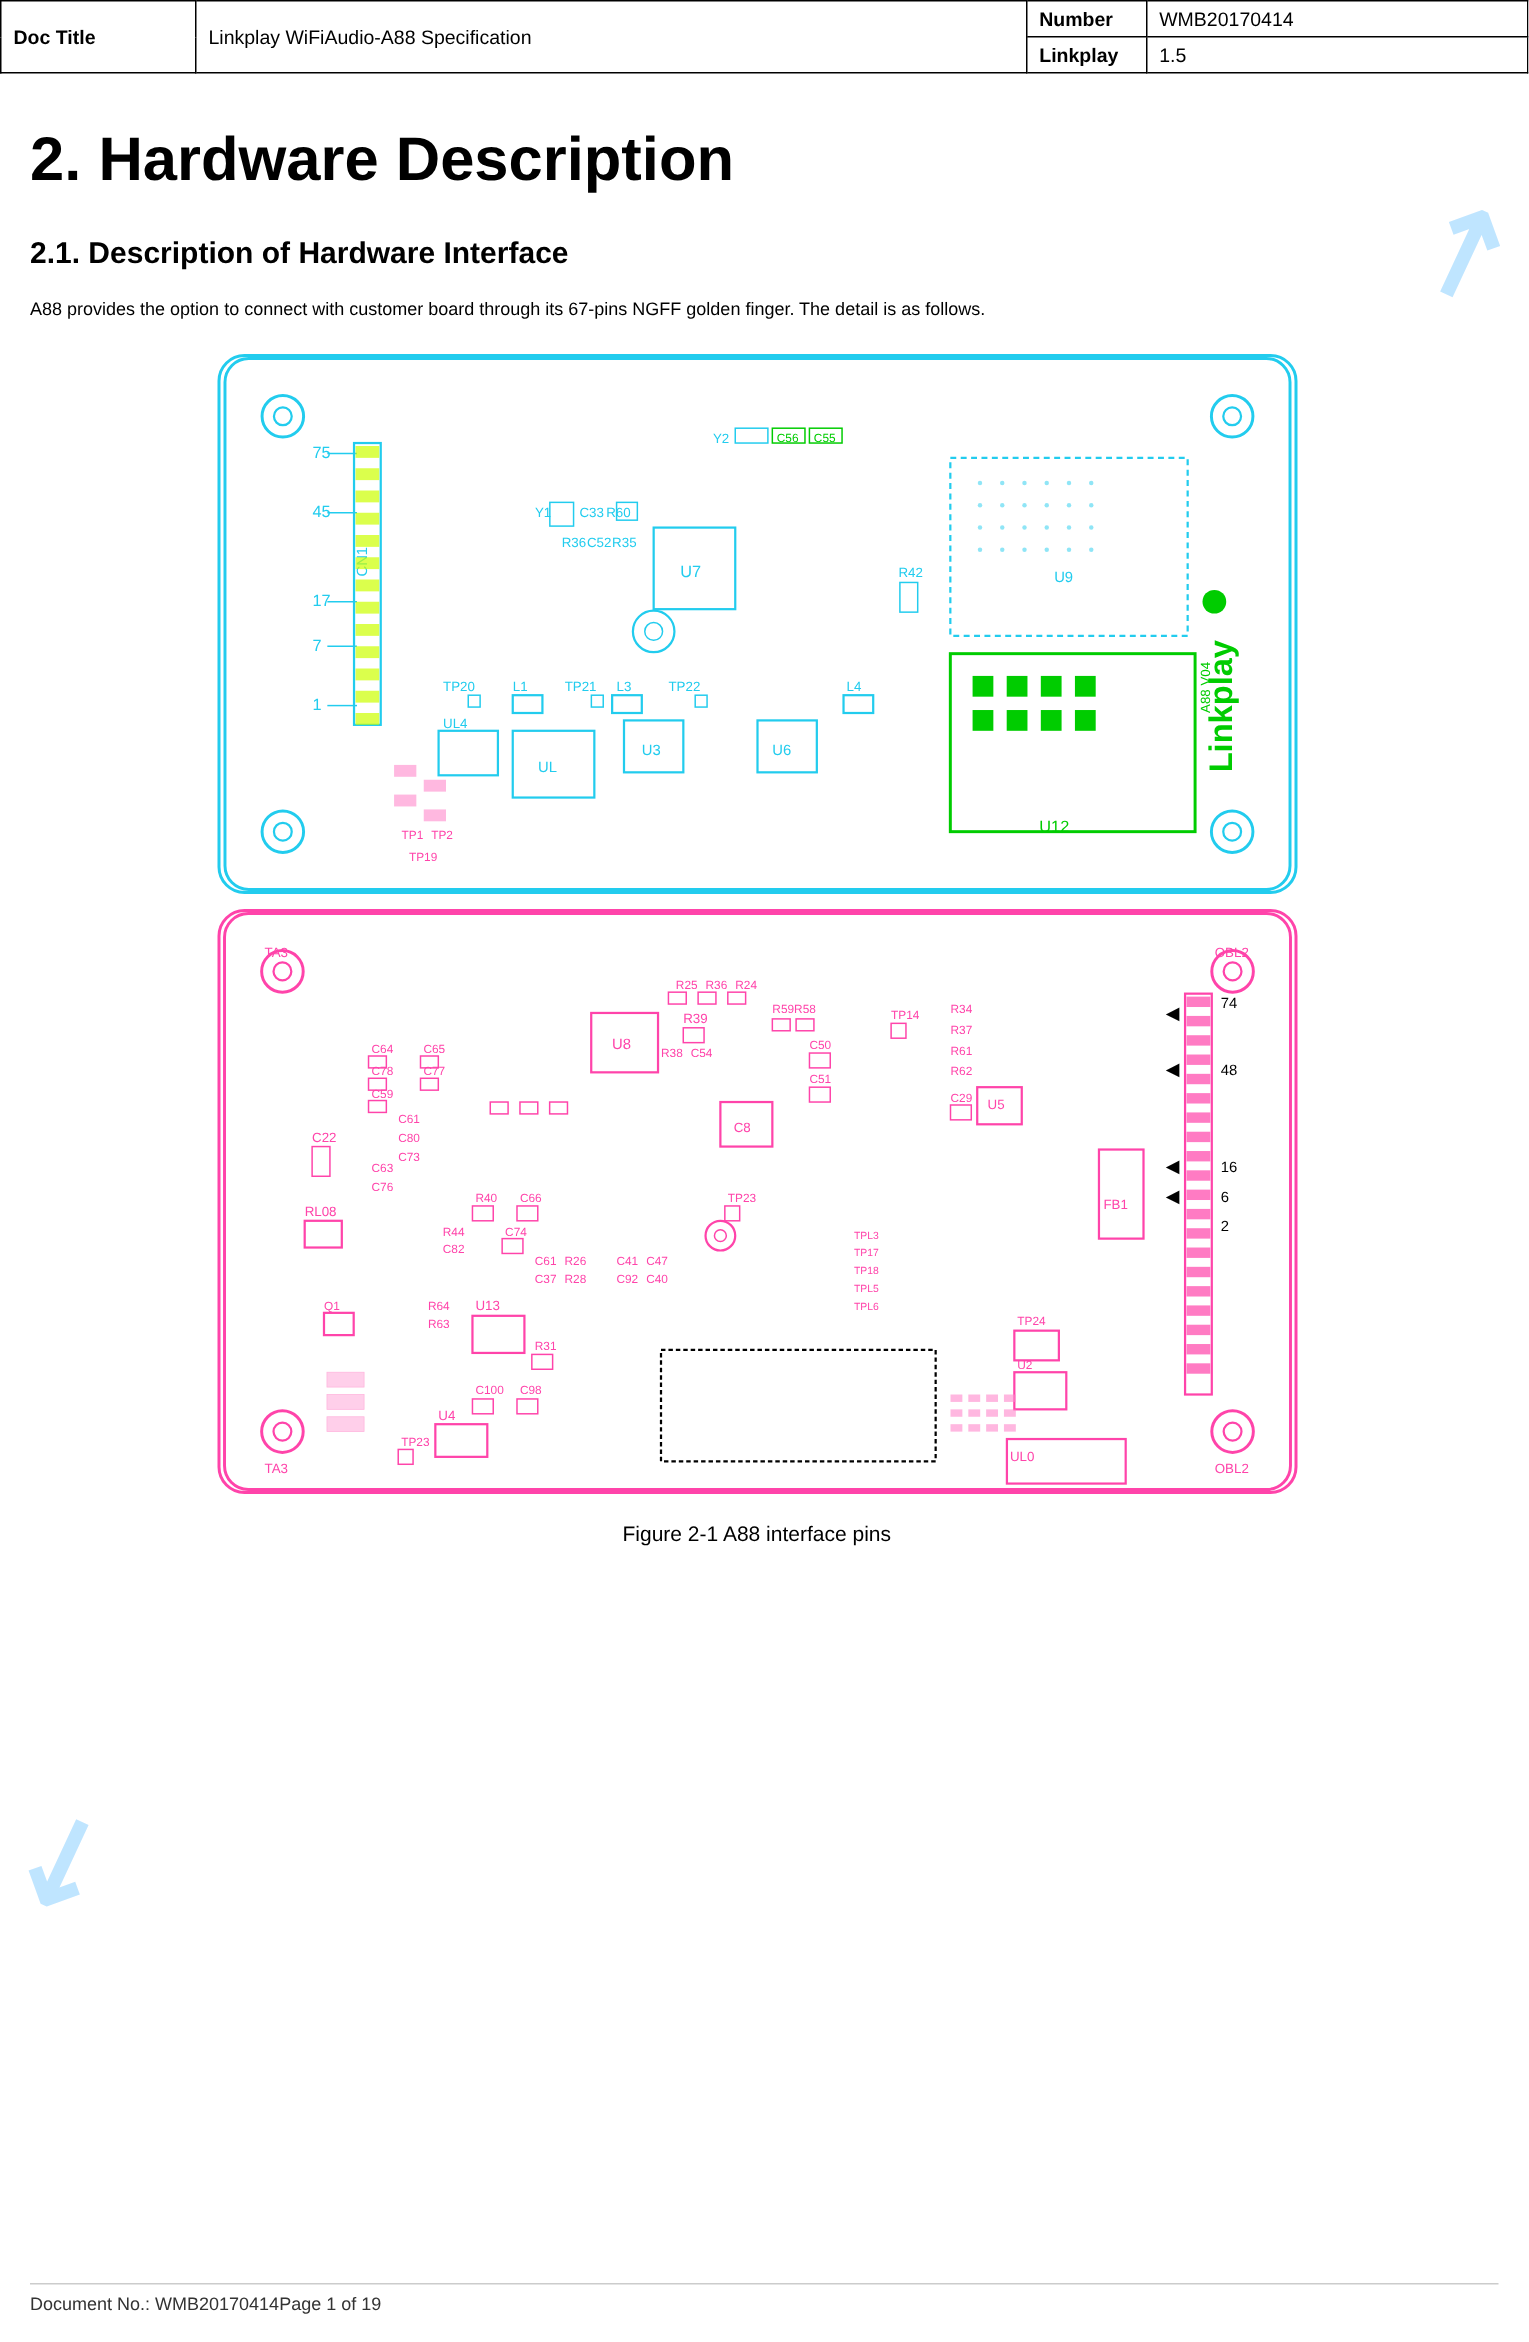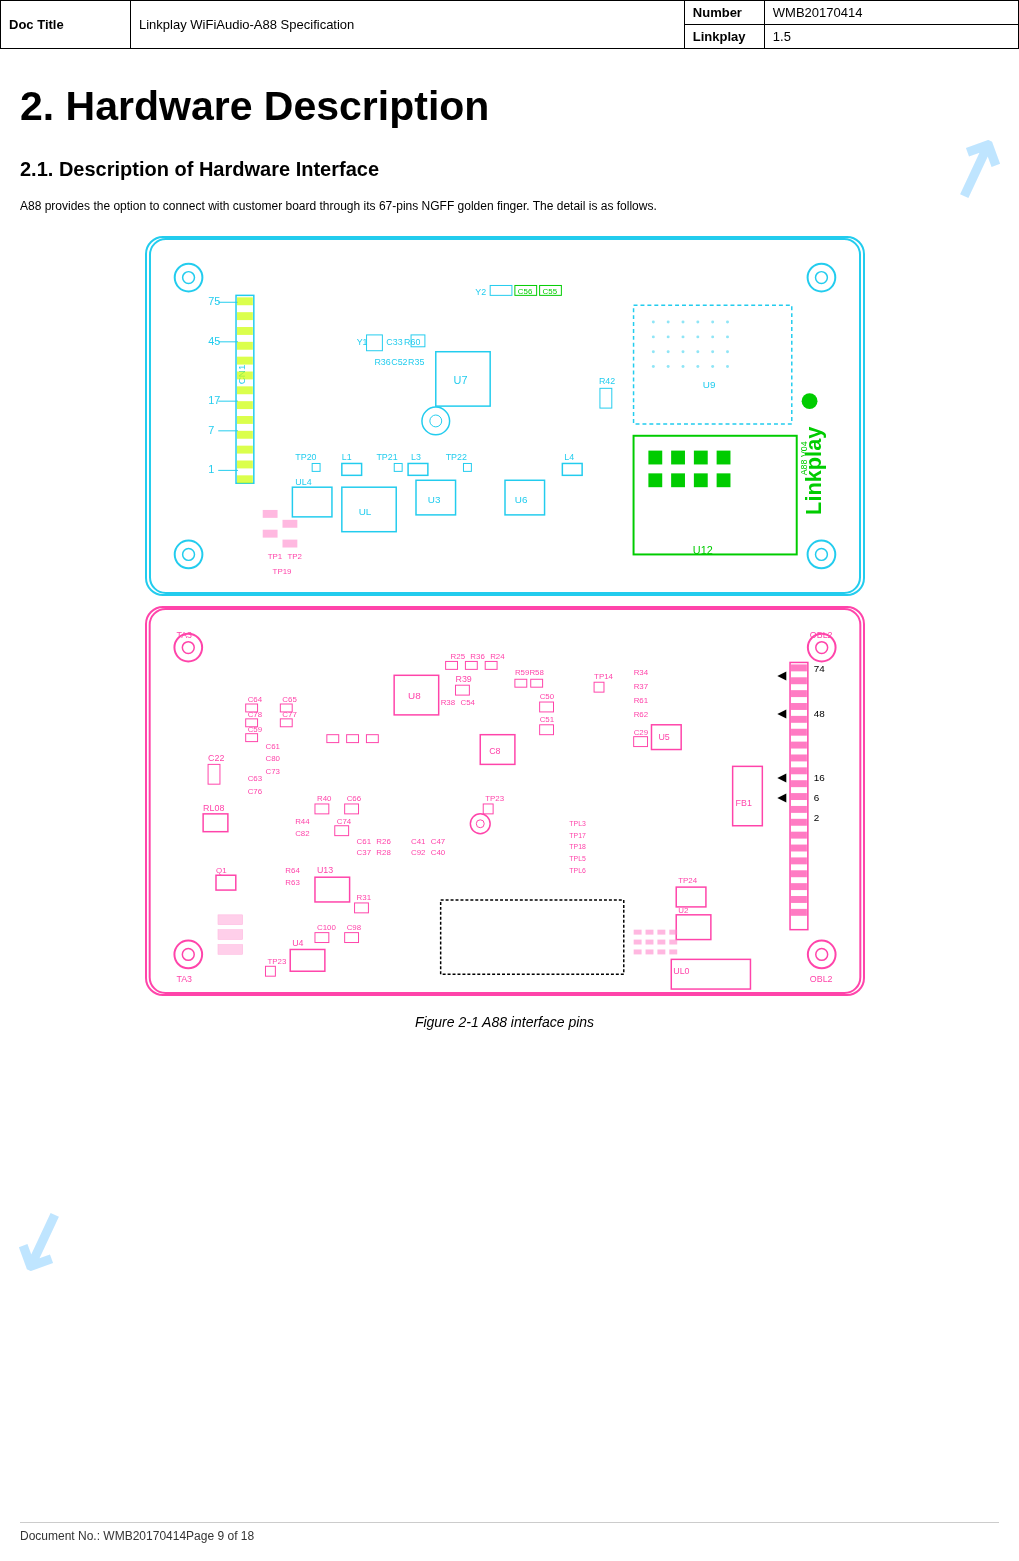--- a/index.html
+++ b/index.html
@@ -94,21 +94,20 @@
     .pcb-svg {
       width: 100%;
       height: 100%;
     }
 
     .figure-caption {
       text-align: left;
       font-size: 14px;
       margin-top: 8px;
       margin-bottom: 10px;
-      font-style: italic;
     }
 
     
     .footer {
       position: absolute;
       bottom: 18px;
       left: 20px;
       right: 20px;
       display: flex;
       font-size: 12px;
@@ -545,14 +544,14 @@
     <p class="figure-caption">Figure 2-1 A88 interface pins</p>
   </div>
 
 </div>
 
 <div class="watermark-arrow-tl">↗</div>
 <div class="watermark-arrow-bl">↗</div>
 
 <div class="footer">
   <span>Document No.: WMB20170414</span>
-  <span>Page  9  of  18</span>
+  <span>Page  1  of  19</span>
 </div>
 
 </body></html>

